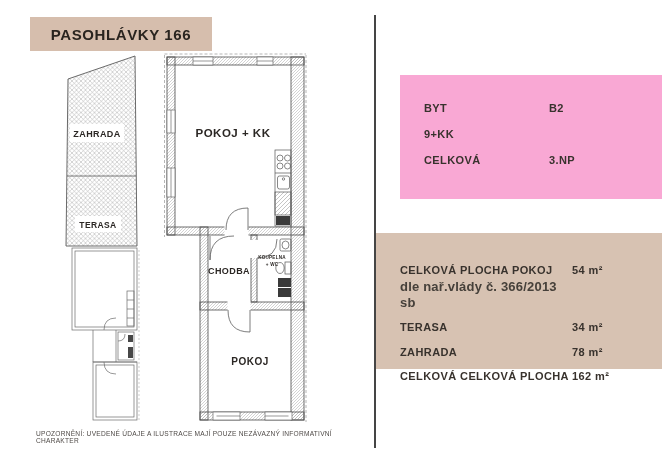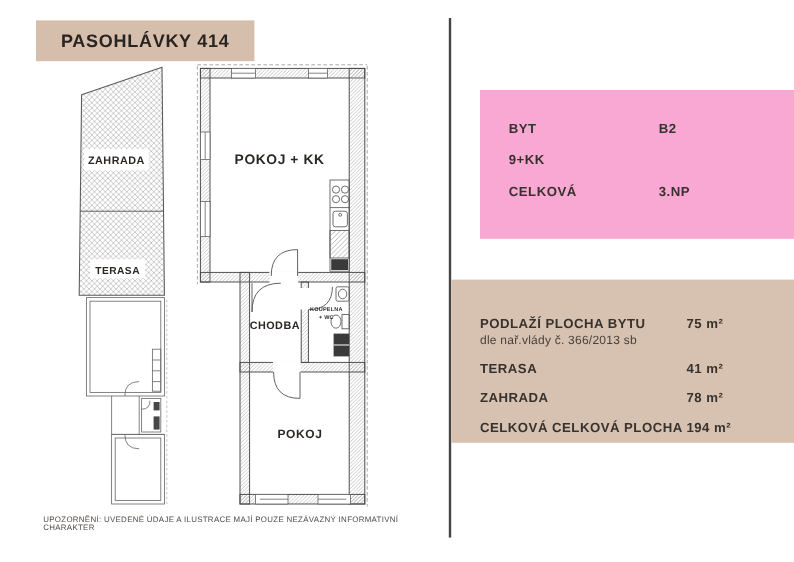--- a/index.html
+++ b/index.html
@@ -14,35 +14,35 @@
   }
   .vline{position:absolute;left:374px;top:15px;width:2px;height:433px;background:#454545;}
   .panel{position:absolute;left:376px;width:286px;box-sizing:border-box;}
   .panel-unit{top:75px;height:124px;background:#f9a8d4;padding:27px 10px 0 24px;margin-left:24px;}
   .panel-area{top:233px;height:136px;background:#d7c2b2;padding:31px 10px 0 24px;}
   .row{display:flex;align-items:flex-start;margin-bottom:13px;}
   .panel-area .row{margin-bottom:11px;}
   .lbl,.val{font-size:11px;font-weight:700;letter-spacing:0.4px;line-height:1.2;color:#38322d;}
   .panel-unit .lbl{width:125px;}
   .panel-area .lbl{width:172px;}
-  .sub{font-size:10px;font-weight:400;letter-spacing:0.2px;color:#46403a;margin-top:2px;}
+  .sub{font-size:13px;font-weight:700;letter-spacing:0.2px;color:#46403a;margin-top:2px;}
   .disclaimer{
     position:absolute;left:36px;top:430px;width:300px;
     font-size:6.6px;letter-spacing:0.25px;color:#4f4a47;font-weight:400;
   }
   svg.plan{position:absolute;left:0;top:0;}
   .plan text{font-family:"Liberation Sans",sans-serif;font-weight:700;fill:#2b2724;}
 </style>
 </head>
 <body>
 
 <div class="page">
 
   <div class="title-box">
-    <span>PASOHLÁVKY 414</span>
+    <span>PASOHLÁVKY 166</span>
   </div>
 
   <svg class="plan" width="376" height="468" viewBox="0 0 376 468">
     <defs>
       <pattern id="ch" width="4.5" height="4.5" patternUnits="userSpaceOnUse">
         <path d="M0,0 L4.5,4.5 M4.5,0 L0,4.5" stroke="#b2b2b2" stroke-width="0.55"></path>
       </pattern>
       <pattern id="wh" width="3" height="3" patternUnits="userSpaceOnUse">
         <path d="M0,3 L3,0" stroke="#a6a6a6" stroke-width="0.5"></path>
       </pattern>
@@ -168,34 +168,34 @@
     </div>
     <div class="row">
       <div class="lbl">CELKOVÁ</div>
       <div class="val">3.NP</div>
     </div>
   </div>
 
   <div class="panel panel-area">
     <div class="row">
       <div class="lbl">
-        <div>PODLAŽÍ PLOCHA BYTU</div>
+        <div>CELKOVÁ PLOCHA POKOJ</div>
         <div class="sub">dle nař.vlády č. 366/2013 sb</div>
       </div>
-      <div class="val">75 m²</div>
+      <div class="val">54 m²</div>
     </div>
     <div class="row">
       <div class="lbl">TERASA</div>
-      <div class="val">41 m²</div>
+      <div class="val">34 m²</div>
     </div>
     <div class="row">
       <div class="lbl">ZAHRADA</div>
       <div class="val">78 m²</div>
     </div>
     <div class="row">
       <div class="lbl">CELKOVÁ CELKOVÁ PLOCHA</div>
-      <div class="val">194 m²</div>
+      <div class="val">162 m²</div>
     </div>
   </div>
 
   <div class="disclaimer">UPOZORNĚNÍ: UVEDENÉ ÚDAJE A ILUSTRACE MAJÍ POUZE NEZÁVAZNÝ INFORMATIVNÍ CHARAKTER</div>
 
 </div>
 
 </body></html>

